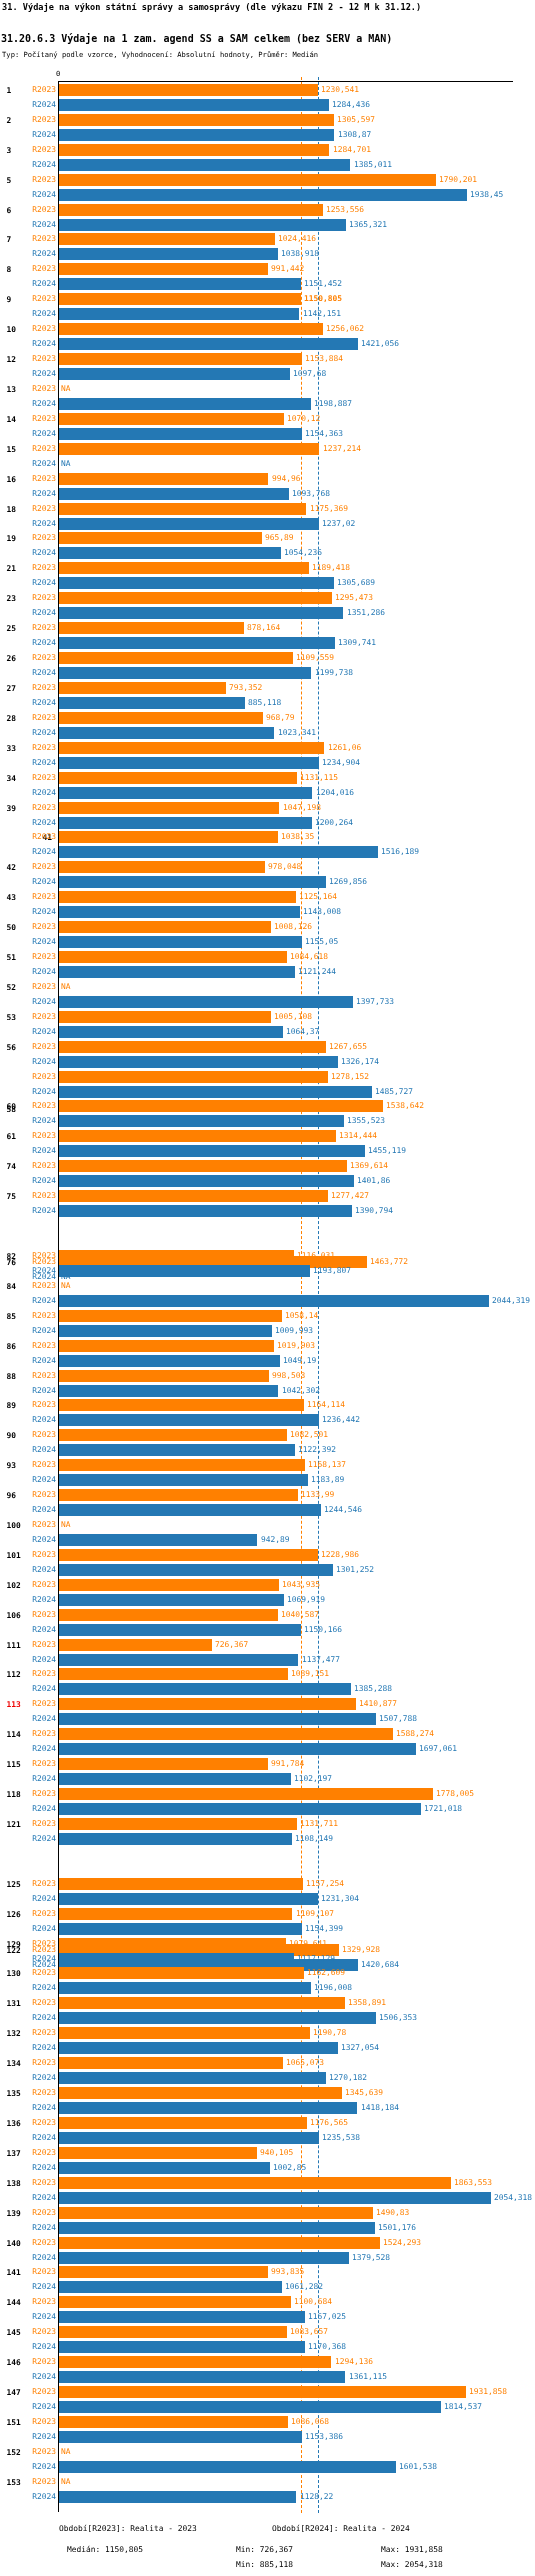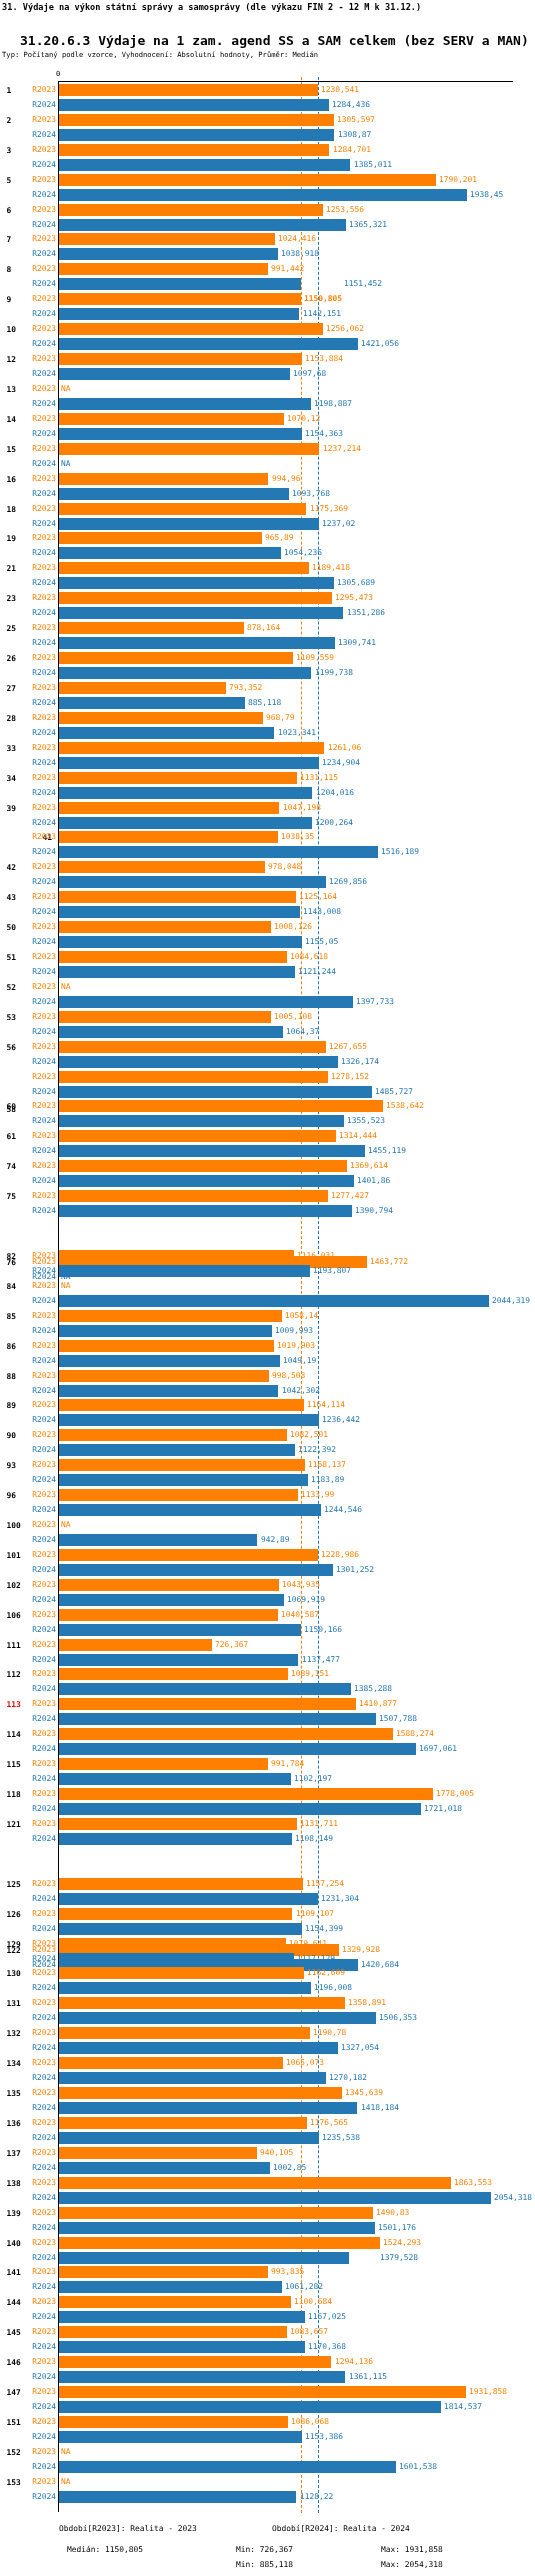--- a/index.html
+++ b/index.html
@@ -1,19 +1,19 @@
 <!DOCTYPE html>
 <html style="font-size:11.4px"><head>
 <meta charset="utf-8">
 <style>
   html,body{margin:0;padding:0;background:#fff;}
   .page{position:relative;width:536px;height:2576px;background:#ffffff;overflow:hidden;
         font-family:"DejaVu Sans Mono","Liberation Mono",monospace;color:#000;}
   .title{position:absolute;left:2.1px;top:2.1px;font-size:8.6px;font-weight:bold;white-space:nowrap;}
-  .subtitle{position:absolute;left:20px;top:33px;font-size:13px;font-weight:bold;white-space:nowrap;}
+  .subtitle{position:absolute;left:1px;top:33px;font-size:10px;font-weight:bold;white-space:nowrap;}
   .meta{position:absolute;left:2.1px;top:50px;font-size:7.1px;white-space:nowrap;}
   .zero{position:absolute;left:56px;top:69px;font-size:7.1px;}
   .axisline{position:absolute;left:59px;top:81px;width:454px;height:0.7px;background:#000;}
   .spine{position:absolute;left:58px;top:81px;width:1.4px;height:2431px;background:#000;}
   .mline{position:absolute;top:77px;height:2436px;width:0;border-left:0.7px dashed;}
   .rows{position:absolute;left:0;top:84px;width:536px;}
   .group{position:absolute;left:0;width:536px;height:27px;}
   .gid{position:absolute;left:6.4px;top:0.7px;font-size:7.9px;font-weight:bold;line-height:12px;}
   .brow{position:absolute;left:0;height:12px;width:536px;}
   .b23{top:0;}
@@ -120,21 +120,21 @@
         <div class="group" style="top: 179px;">
           <div class="gid" style="color: rgb(0, 0, 0);">8</div>
           <div class="brow b23">
             <span class="slabel" style="color: rgb(255, 128, 0);">R2023</span>
             <div class="bar" style="width: 209px; background: rgb(255, 128, 0);"></div>
             <span class="val" style="color: rgb(255, 128, 0); left: 271px;">991,442</span>
           </div>
           <div class="brow b24">
             <span class="slabel" style="color: rgb(36, 120, 180);">R2024</span>
             <div class="bar" style="width: 242px; background: rgb(36, 120, 180);"></div>
-            <span class="val" style="color: rgb(36, 120, 180); left: 304px; margin-left: 40px;">1151,452</span>
+            <span class="val" style="color: rgb(36, 120, 180); left: 304px;">1151,452</span>
           </div>
         </div>
         <div class="group" style="top: 209px;">
           <div class="gid" style="color: rgb(0, 0, 0);">9</div>
           <div class="brow b23">
             <span class="slabel" style="color: rgb(255, 128, 0);">R2023</span>
             <div class="bar" style="width: 242px; background: rgb(255, 128, 0);"></div>
             <span class="val" style="color: rgb(255, 128, 0); left: 304px; font-weight: bold;">1150,805</span>
           </div>
           <div class="brow b24">
@@ -972,21 +972,21 @@
         <div class="group" style="top: 2153px;">
           <div class="gid" style="color: rgb(0, 0, 0);">140</div>
           <div class="brow b23">
             <span class="slabel" style="color: rgb(255, 128, 0);">R2023</span>
             <div class="bar" style="width: 321px; background: rgb(255, 128, 0);"></div>
             <span class="val" style="color: rgb(255, 128, 0); left: 383px;">1524,293</span>
           </div>
           <div class="brow b24">
             <span class="slabel" style="color: rgb(36, 120, 180);">R2024</span>
             <div class="bar" style="width: 290px; background: rgb(36, 120, 180);"></div>
-            <span class="val" style="color: rgb(36, 120, 180); left: 352px; margin-left: 28px;">1379,528</span>
+            <span class="val" style="color: rgb(36, 120, 180); left: 352px;">1379,528</span>
           </div>
         </div>
         <div class="group" style="top: 2182px;">
           <div class="gid" style="color: rgb(0, 0, 0);">141</div>
           <div class="brow b23">
             <span class="slabel" style="color: rgb(255, 128, 0);">R2023</span>
             <div class="bar" style="width: 209px; background: rgb(255, 128, 0);"></div>
             <span class="val" style="color: rgb(255, 128, 0); left: 271px;">993,835</span>
           </div>
           <div class="brow b24">

